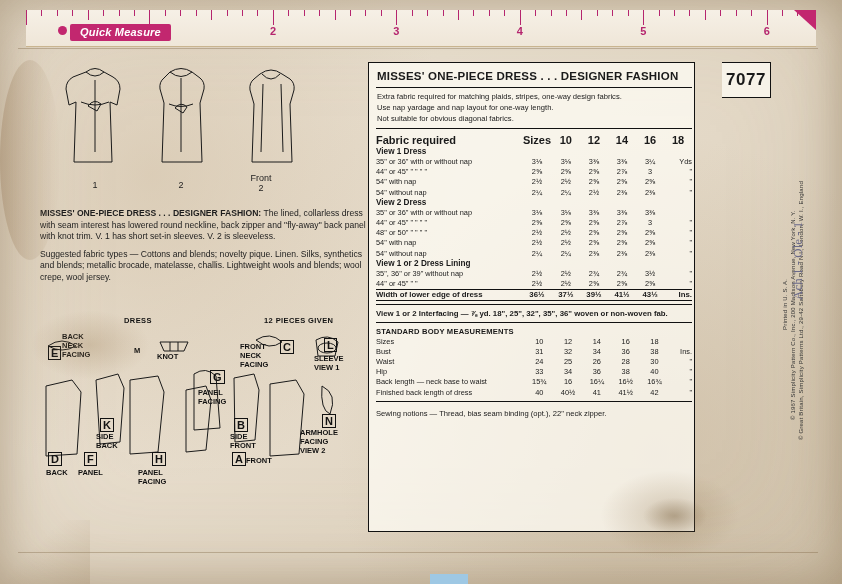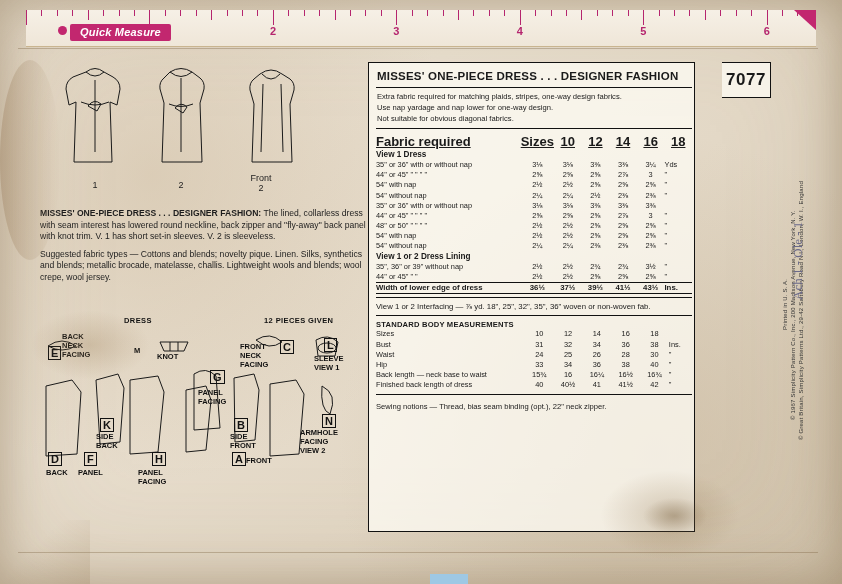--- a/index.html
+++ b/index.html
@@ -99,27 +99,27 @@
   .chart-title{
     font-size:11.5px;font-weight:bold;letter-spacing:.2px;margin:1px 0 5px 1px;
   }
   .rule{border-top:1px solid #111;margin:4px 0;}
   .note{font-size:7.6px;line-height:10px;margin:0 0 1px 1px;}
 
   table.tbl{width:100%;border-collapse:collapse;font-size:7.4px;}
   table.tbl td{padding:0.6px 0;white-space:nowrap;}
   .c-lbl{width:152px;}
   .c-sz{width:30px;text-align:center;}
-  .c-un{width:24px;text-align:left;padding-left:3px;}
-  .hdr td{font-weight:bold;font-size:13px;padding-bottom:2px;text-decoration:underline;}
+  .c-un{width:24px;text-align:right;padding-left:3px;}
+  .hdr td{font-weight:bold;font-size:11px;padding-bottom:2px;}
   .viewhdr{font-weight:bold;font-size:8.2px;padding-top:3px;padding-bottom:1px;}
   .sub{font-size:7.4px;}
   .widthrow td{font-weight:bold;font-size:7.8px;}
   .bodyhdr{font-weight:bold;font-size:7.6px;letter-spacing:.2px;}
-  .interf{font-weight:normal;font-size:7.8px;}
+  .interf{font-weight:bold;font-size:7.8px;}
   .notions{font-size:7.6px;padding-top:3px;}
 
   
   .vert{
     position:absolute;transform-origin:0 0;transform:rotate(-90deg);
     font-size:6px;color:#333;white-space:nowrap;letter-spacing:.2px;
   }
   .vert-hand{
     position:absolute;transform-origin:0 0;transform:rotate(-90deg);
     font-size:13px;color:#6b6a8a;font-family:"Liberation Serif", serif;white-space:nowrap;
@@ -328,21 +328,21 @@
     <div class="piece-label" style="left:266px;top:106px;width:40px;">ARMHOLE FACING VIEW 2</div>
   </div>
 
   <div id="patnum">7077</div>
 
   <div id="chartbox">
     <div class="chart-title">MISSES' ONE-PIECE DRESS . . . DESIGNER FASHION</div>
     <div class="rule"></div>
 
     <div class="note">Extra fabric required for matching plaids, stripes, one-way design fabrics.</div>
-    <div class="note">Use nap yardage and nap lower for one-way design.</div>
+    <div class="note">Use nap yardage and nap layout for one-way length.</div>
     <div class="note">Not suitable for obvious diagonal fabrics.</div>
 
     <div class="rule"></div>
 
     <table class="tbl">
       <tbody id="tbl-body">
           <tr class="hdr">
             <td class="c-lbl">Fabric required</td>
             <td class="c-sz">Sizes</td>
             <td class="c-sz">10</td>
@@ -383,20 +383,23 @@
           </tr>
           <tr class="sub">
             <td class="c-lbl">54" without nap</td>
             <td class="c-sz">2¼</td>
             <td class="c-sz">2¼</td>
             <td class="c-sz">2½</td>
             <td class="c-sz">2⅜</td>
             <td class="c-sz">2⅜</td>
             <td class="c-un">"</td>
           </tr>
+          <tr>
+            <td colspan="7" class="viewhdr">View 2    Dress</td>
+          </tr>
           <tr class="sub">
             <td class="c-lbl">35" or 36" with or without nap</td>
             <td class="c-sz">3⅛</td>
             <td class="c-sz">3⅛</td>
             <td class="c-sz">3⅜</td>
             <td class="c-sz">3⅜</td>
             <td class="c-sz">3⅜</td>
             <td class="c-un"></td>
           </tr>
           <tr class="sub">

